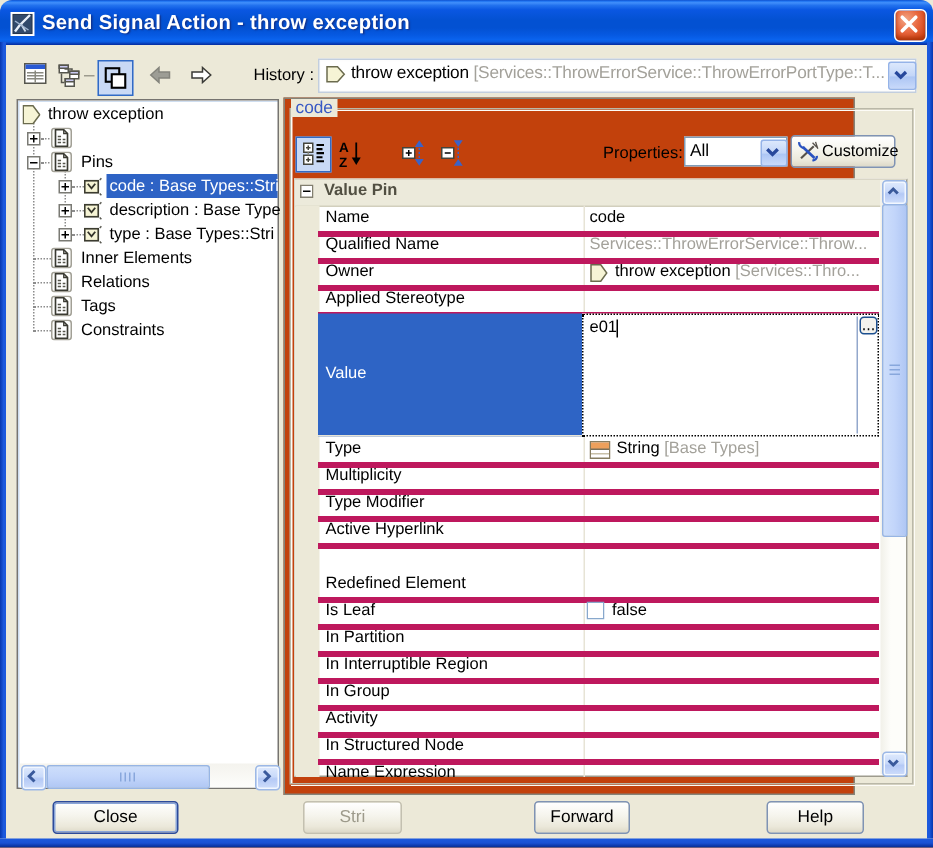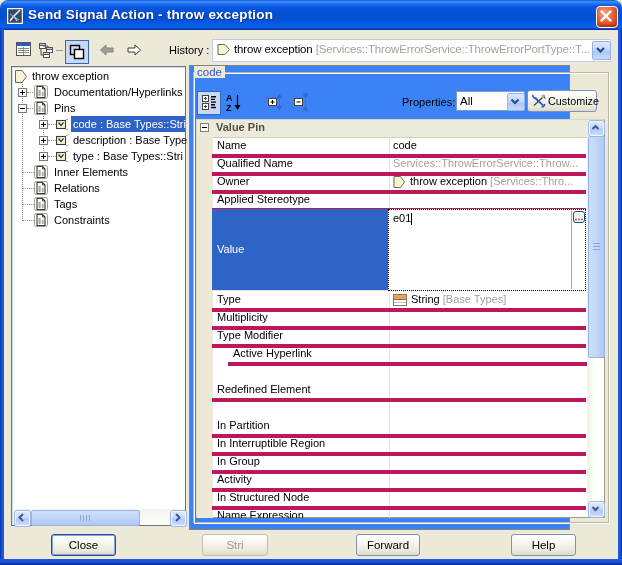--- a/index.html
+++ b/index.html
@@ -23,21 +23,21 @@
 #dash1{left:56px;top:50px;width:7px;height:1px;background:#9d9b8e;}
 
 #hcombo{left:212px;top:39px;width:397px;height:21px;background:#fff;border:1px solid #c2cede;
   box-shadow:inset 0 0 0 1px #fdfdfd;}
 #hcombo .txt{position:absolute;left:21px;top:3px;font-size:11.5px;letter-spacing:-0.13px;white-space:nowrap;overflow:hidden;width:356px;}
 .gray{color:#a3a19a;}
 #hdrop{position:absolute;left:379px;top:1px;width:17px;height:17px;border-radius:2px;
   border:1px solid #95b3e8;background:linear-gradient(180deg,#dce8fc 0%,#c3d6f8 50%,#adc6f4 55%,#c8d9fa 100%);}
 
 #treepanel{left:11px;top:66px;width:175px;height:460px;background:#fff;border:1px solid #767470;box-sizing:border-box;box-shadow:inset 1px 1px 0 #cfdef0;}
-#rightpanel{left:189px;top:65px;width:381px;height:465px;border:1px solid #858378;box-sizing:border-box;background:#3b82f6;}
+#rightpanel{left:189px;top:65px;width:381px;height:465px;border:1px solid #858378;box-sizing:border-box;background:#c2410c;}
 #groupbox{left:3px;top:6px;width:416px;height:451px;border:1px solid #bab8a8;box-sizing:border-box;box-shadow:1px 1px 0 #fdfcf7, inset 1px 1px 0 #fdfcf7;}
 #gblabel{left:0px;top:-7px;background:#ece9d8;color:#3758c4;padding:0 3px;font-size:11.5px;}
 
 #selbtn2{left:7px;top:25px;width:22px;height:22px;background:#c9d9f5;border:1px solid #316ac5;}
 #propcombo{left:266px;top:25px;width:69px;height:20px;background:#fff;border:1px solid #7f9db9;box-sizing:border-box;}
 #propdrop{position:absolute;left:50px;top:1px;width:16px;height:16px;border-radius:2px;
   border:1px solid #95b3e8;background:linear-gradient(180deg,#dce8fc 0%,#c3d6f8 50%,#adc6f4 55%,#c8d9fa 100%);}
 #custbtn{left:337px;top:24px;width:70px;height:22px;border-radius:3px;border:1px solid #7f93b4;box-sizing:border-box;
   background:linear-gradient(180deg,#ffffff 0%,#f5f4ec 45%,#ebe8da 80%,#ddd9c8 100%);}
 
@@ -176,21 +176,20 @@
   </svg>
   <div class="tb" style="left:20px;top:3px;">throw exception</div>
 
   <div class="expander" style="left:6px;top:21px;">
       <i></i>
       <b></b>
     </div>
   <svg width="14" height="14" class="a" style="left:22px;top:18px;">
       <use href="#docicon"></use>
     </svg>
-  <div class="tb" style="left:42px;top:19px;">Documentation/Hyperlinks</div>
 
   <div class="expander" style="left:6px;top:37px;">
       <i></i>
     </div>
   <svg width="14" height="14" class="a" style="left:22px;top:34px;">
       <use href="#docicon"></use>
     </svg>
   <div class="tb" style="left:42px;top:35px;">Pins</div>
 
   <div class="a" style="left:59px;top:49px;width:114px;height:16px;background:#2e63c5;"></div>
@@ -358,25 +357,32 @@
           <path d="M1 8.5 H13" stroke="#c8c0a8"></path>
         </svg>
         <div class="rval" style="left:199px;">String <span class="gray">[Base Types]</span></div>
       </div>
 <div class="row" style="top:189px;height:17px;">
         <div class="rlab">Multiplicity</div>
       </div>
 <div class="row" style="top:207px;height:17px;">
         <div class="rlab">Type Modifier</div>
       </div>
-<div class="row" style="top:225px;height:17px;margin-left:16px;">
+<div class="row" style="top:225px;height:17px;">
         <div class="rlab">Active Hyperlink</div>
       </div>
 <div class="row" style="top:261px;height:17px;">
         <div class="rlab">Redefined Element</div>
+      </div>
+<div class="row" style="top:279px;height:17px;">
+        <div class="rlab">Is Leaf</div>
+        <svg width="12" height="12" style="position:absolute;left:179px;top:2px;">
+          <rect x="0.5" y="0.5" width="11" height="11" fill="#fff" stroke="#88a8cc"></rect>
+        </svg>
+        <div class="rval" style="left:196px;">false</div>
       </div>
 <div class="row" style="top:297px;height:17px;">
         <div class="rlab">In Partition</div>
       </div>
 <div class="row" style="top:315px;height:17px;">
         <div class="rlab">In Interruptible Region</div>
       </div>
 <div class="row" style="top:333px;height:17px;">
         <div class="rlab">In Group</div>
       </div>
@@ -417,16 +423,16 @@
       </svg>
     </div>
     <div class="sbtn" style="left:391px;top:381px;width:15px;height:15px;">
       <svg width="13" height="13" style="position:absolute;left:0;top:0;">
           <path d="M3.5 5 L6.5 8 L9.5 5" stroke="#3a5a9c" stroke-width="2" fill="none"></path>
         </svg>
     </div>
   </div>
 </div>
 
-<div class="btn" style="left:51px;width:65px;border:1px solid #2c4a9a;box-shadow:inset 0 0 0 1px #88a4d8;">Close</div>
+<div class="btn" style="left:35px;width:84px;border:1px solid #2c4a9a;box-shadow:inset 0 0 0 1px #88a4d8;">Close</div>
 <div class="btn" style="left:202px;width:66px;border:1px solid #c3c0b0;color:#9d9a8b;">Stri</div>
 <div class="btn" style="left:356px;width:64px;">Forward</div>
 <div class="btn" style="left:511px;width:65px;">Help</div>
 
 </body></html>

